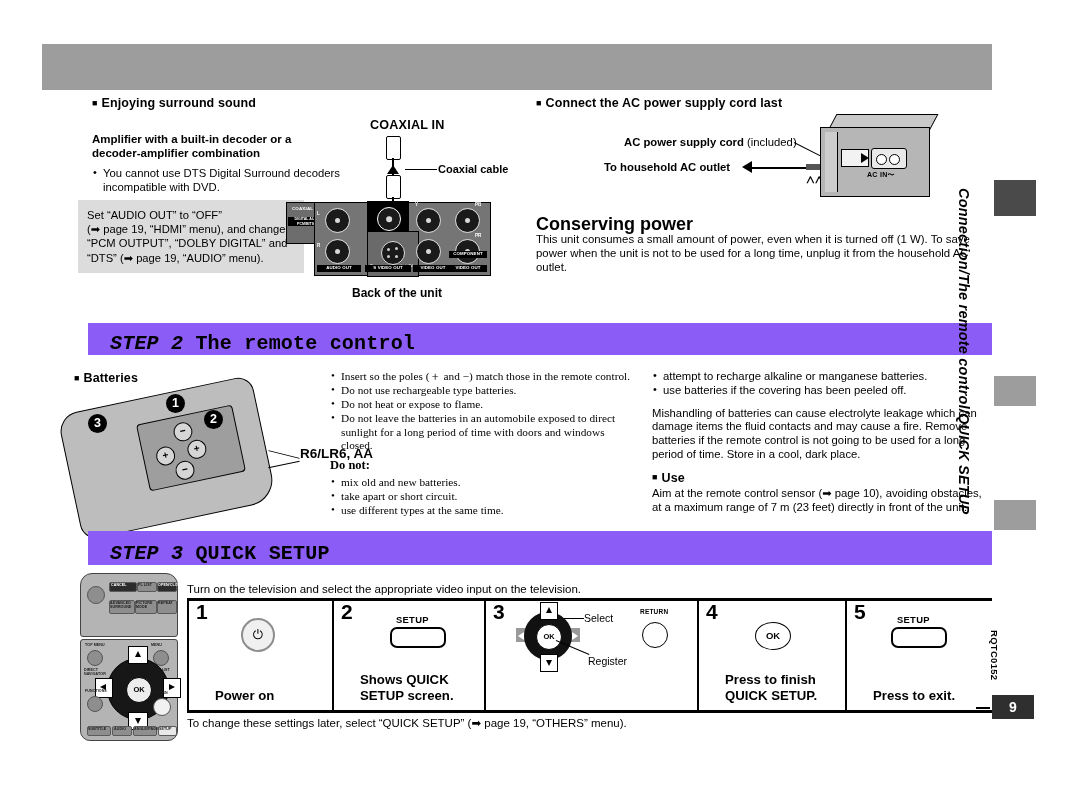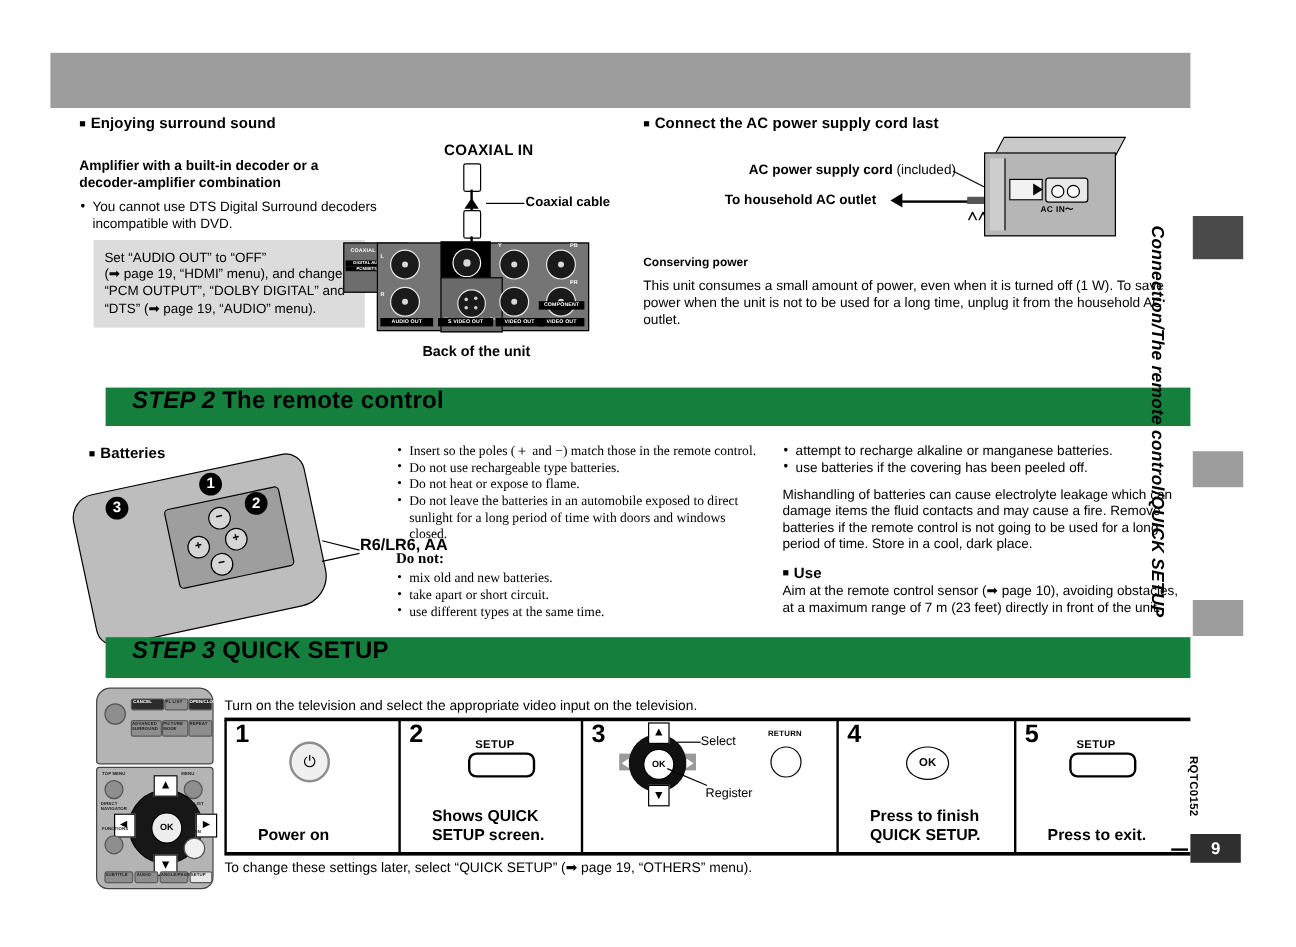--- a/index.html
+++ b/index.html
@@ -13,26 +13,26 @@
   
   .sqhead{font-size:12.5px;font-weight:bold;letter-spacing:.1px;}
   .sqhead .sq{font-size:9px;vertical-align:1.5px;margin-right:4px;}
   .body{font-size:11.3px;line-height:13.6px;}
 
   ul.bl{margin:0;padding:0;list-style:none;}
   ul.bl li{position:relative;padding-left:11px;margin-bottom:.5px;}
   ul.bl li:before{content:"\2022";position:absolute;left:1px;top:-1px;font-size:11px;}
 
   
-  .step-bar{position:absolute;background:#15803d;display:flex;align-items:flex-start;}
+  .step-bar{position:absolute;background:#8b5cf6;display:flex;align-items:flex-end;font-family:Liberation Mono, monospace;}
   .step-bar .txt{font-size:20px;font-weight:bold;padding-left:22px;letter-spacing:.2px;}
   .step-bar .txt i{font-style:italic;font-weight:bold;}
 
   
-  #sec-surround{position:absolute;left:66px;top:96px;width:250px;}
+  #sec-surround{position:absolute;left:92px;top:96px;width:250px;}
   #amp-title{margin-top:22px;font-size:11.5px;font-weight:bold;line-height:14px;}
   #amp-bullets{margin-top:7px;font-size:11.3px;line-height:13.8px;}
   #grayinfo{position:absolute;left:78px;top:200px;width:226px;background:#dcdcdc;
             padding:8px 8px 8px 9px;font-size:11.2px;line-height:14.2px;box-sizing:border-box;}
 
   
   #coax-wrap{position:absolute;left:300px;top:118px;width:215px;height:190px;}
   #coax-title{position:absolute;left:70px;top:0;font-size:12.6px;font-weight:bold;letter-spacing:.2px;}
   #coax-cable-label{position:absolute;left:138px;top:45px;font-size:11px;font-weight:bold;}
   #coax-lead{position:absolute;left:105px;top:51px;width:32px;height:1px;background:#000;}
@@ -69,21 +69,21 @@
   
   #sec-ac{position:absolute;left:536px;top:96px;width:450px;}
   #ac-label1{position:absolute;left:88px;top:40px;font-size:11.3px;white-space:nowrap;}
   #ac-label2{position:absolute;left:68px;top:65px;font-size:11.3px;font-weight:bold;white-space:nowrap;}
   #ac-arrow-line{position:absolute;left:215px;top:71px;width:60px;height:2px;background:#000;}
   #ac-arrow-head{position:absolute;left:206px;top:65px;width:0;height:0;
                  border-top:6px solid transparent;border-bottom:6px solid transparent;border-right:10px solid #000;}
   #ac-cord{position:absolute;left:270px;top:68px;width:80px;height:6px;background:#555;}
   #ac-leadline{position:absolute;left:258px;top:46px;width:46px;height:1.4px;background:#000;
                transform:rotate(27deg);transform-origin:left center;}
-  #conserve-h{position:absolute;left:0;top:118px;font-size:10px;font-weight:bold;}
+  #conserve-h{position:absolute;left:0;top:118px;font-size:18px;font-weight:bold;}
   #conserve-b{position:absolute;left:0;top:136px;width:448px;font-size:11.4px;line-height:14px;}
 
   
   #unit{position:absolute;left:292px;top:18px;width:100px;height:82px;}
   #unit-top{position:absolute;left:0;top:0;width:100px;height:14px;background:#c9c9c9;border:1.4px solid #000;
             transform:skewX(-28deg);transform-origin:bottom left;}
   #unit-face{position:absolute;left:-8px;top:13px;width:108px;height:68px;background:#b6b6b6;border:1.4px solid #000;}
   #unit-inner{position:absolute;left:4px;top:4px;width:12px;height:60px;background:#cdcdcd;border-right:1.2px solid #000;}
   #acin{position:absolute;left:50px;top:20px;width:34px;height:19px;background:#e9e9e9;border:1.6px solid #000;border-radius:3px;}
   #acin .h{position:absolute;top:5px;width:9px;height:9px;border:1.4px solid #000;border-radius:50%;background:#fff;}

